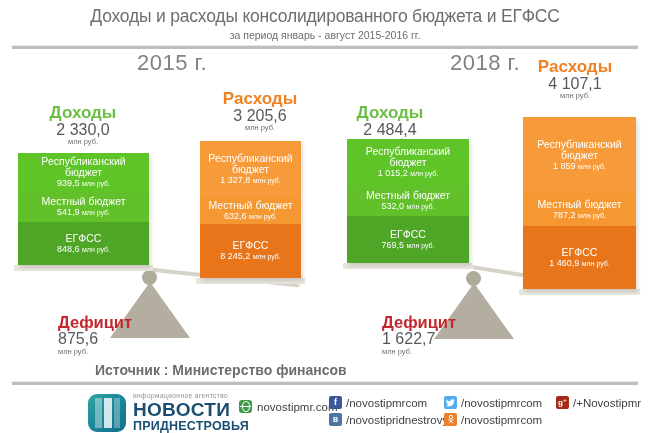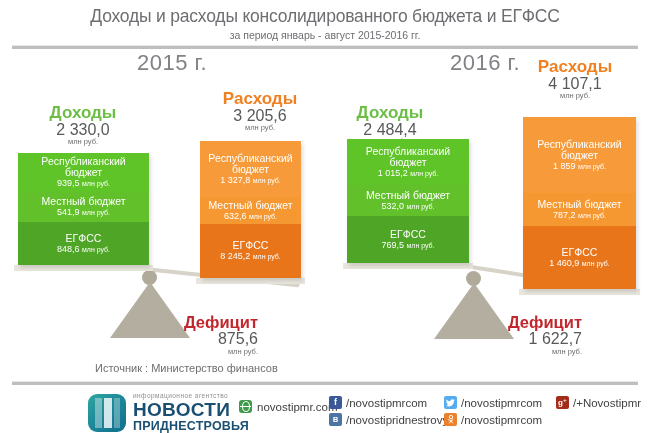--- a/index.html
+++ b/index.html
@@ -67,28 +67,28 @@
   #bar-expense-2016{left:523px;top:117px;width:113px;height:172px;}
 
   
   .seesaw{position:absolute;}
   .beam{position:absolute;height:4px;background:#d7d3c8;border-radius:2px;transform-origin:50% 50%;}
   .pivot{position:absolute;width:15px;height:15px;border-radius:50%;background:#b0aa9b;}
   .fulcrum{position:absolute;width:0;height:0;border-left:40px solid transparent;border-right:40px solid transparent;border-bottom:56px solid #b3aea0;}
   .platebase{position:absolute;height:6px;background:#e9e6de;}
 
   
-  .deficit{position:absolute;width:200px;text-align:right;}
+  .deficit{position:absolute;width:200px;text-align:left;}
   .deficit .ttl{font-size:16.5px;font-weight:bold;color:#c1272d;line-height:1.05;}
   .deficit .amt{font-size:16px;color:#58595b;line-height:1.05;}
   .deficit .unit{font-size:7.5px;color:#6d6e71;line-height:1;}
   .deficit.d1{left:58px;top:314px;}
   .deficit.d2{left:382px;top:314px;}
 
-  .source{position:absolute;left:95px;top:362px;font-size:11px;color:#6d6e71;}
+  .source{position:absolute;left:95px;top:362px;font-size:14px;color:#6d6e71;font-weight:bold;}
 
   
   .footer{position:absolute;left:16px;top:388px;width:650px;height:45px;}
   .logo-mark{
     position:absolute;left:72px;top:6px;width:38px;height:38px;border-radius:9px;
     background:linear-gradient(135deg,#2fa8a0 0%,#1f8d9b 38%,#0f6e8e 100%);
     overflow:hidden;
   }
   .logo-mark i{position:absolute;display:block;}
   .logo-mark i.a{left:7px;top:4px;width:7px;height:30px;background:rgba(255,255,255,.38);}
@@ -120,21 +120,21 @@
 </head>
 <body>
 
 <div class="root">
 
   <div class="title">Доходы и расходы консолидированного бюджета и ЕГФСС</div>
   <div class="subtitle">за период январь - август 2015-2016 гг.</div>
   <div class="rule top"></div>
 
   <div class="year y2015">2015 г.</div>
-  <div class="year y2016">2016 г.</div>
+  <div class="year y2016">2018 г.</div>
 
   <div class="cap c1">
     <div class="ttl green">Доходы</div>
     <div class="amt">2 330,0</div>
     <div class="unit">млн руб.</div>
   </div>
   <div class="cap c2">
     <div class="ttl orange">Расходы</div>
     <div class="amt">3 205,6</div>
     <div class="unit">млн руб.</div>

